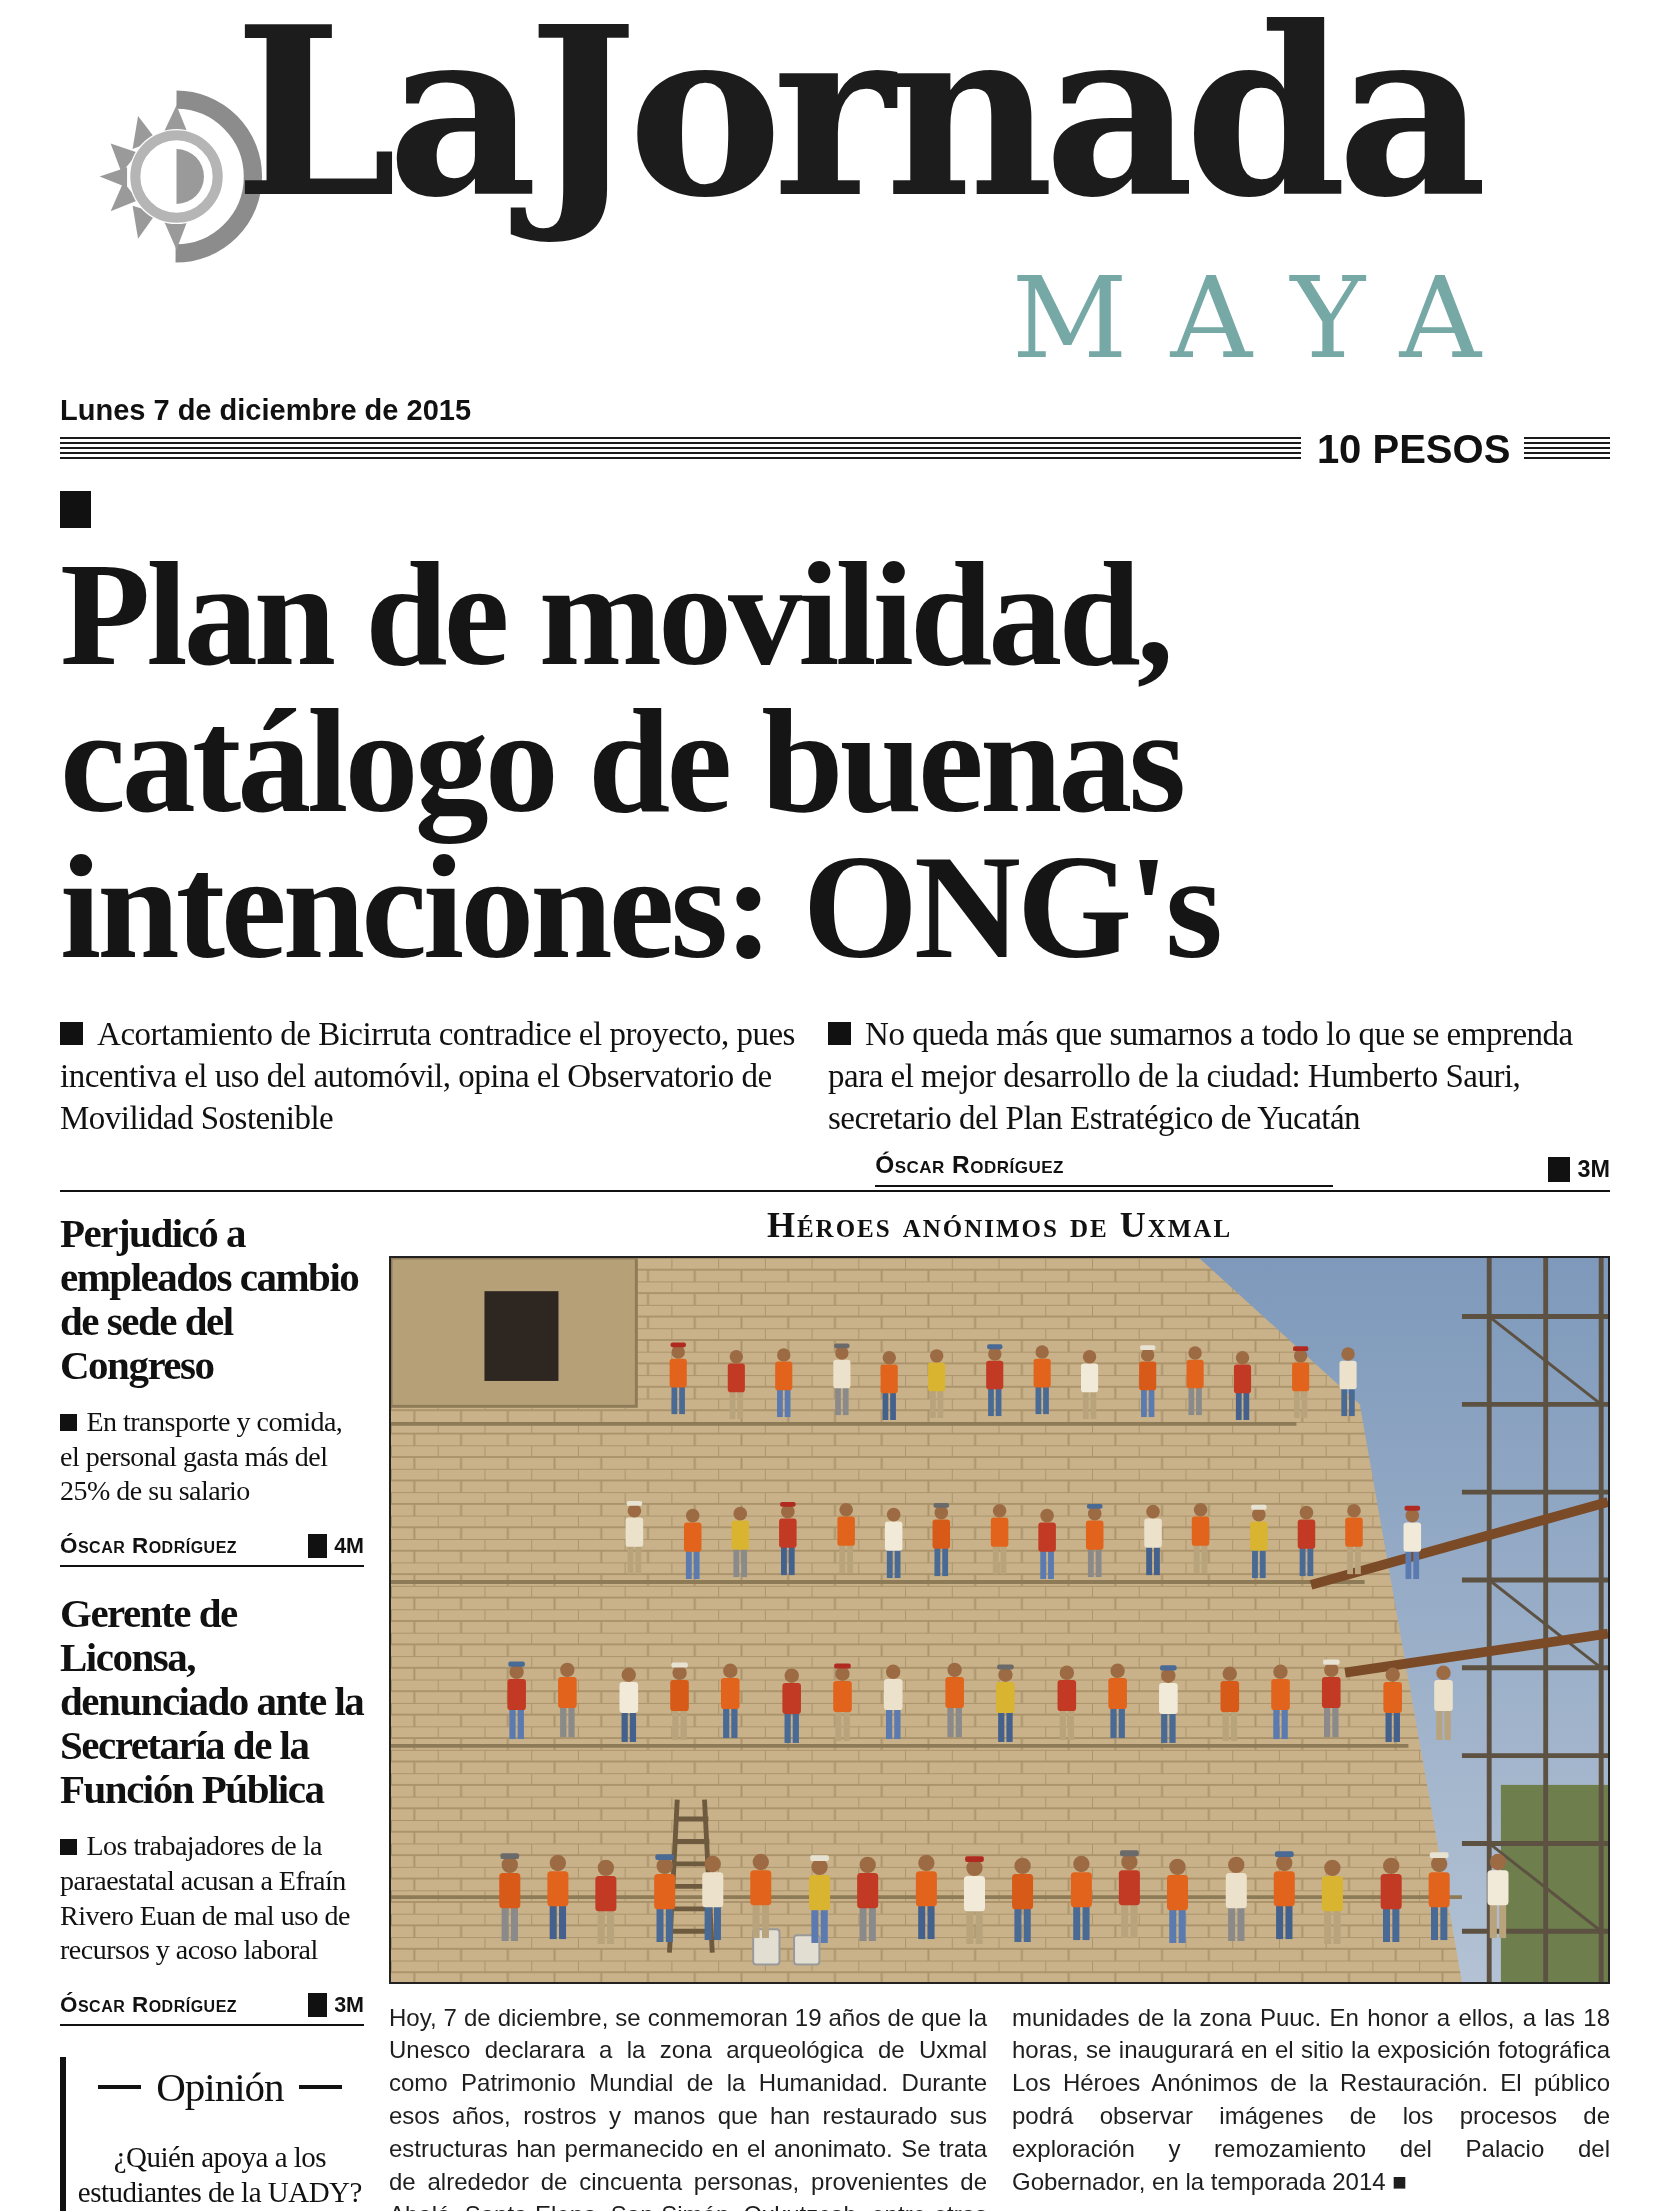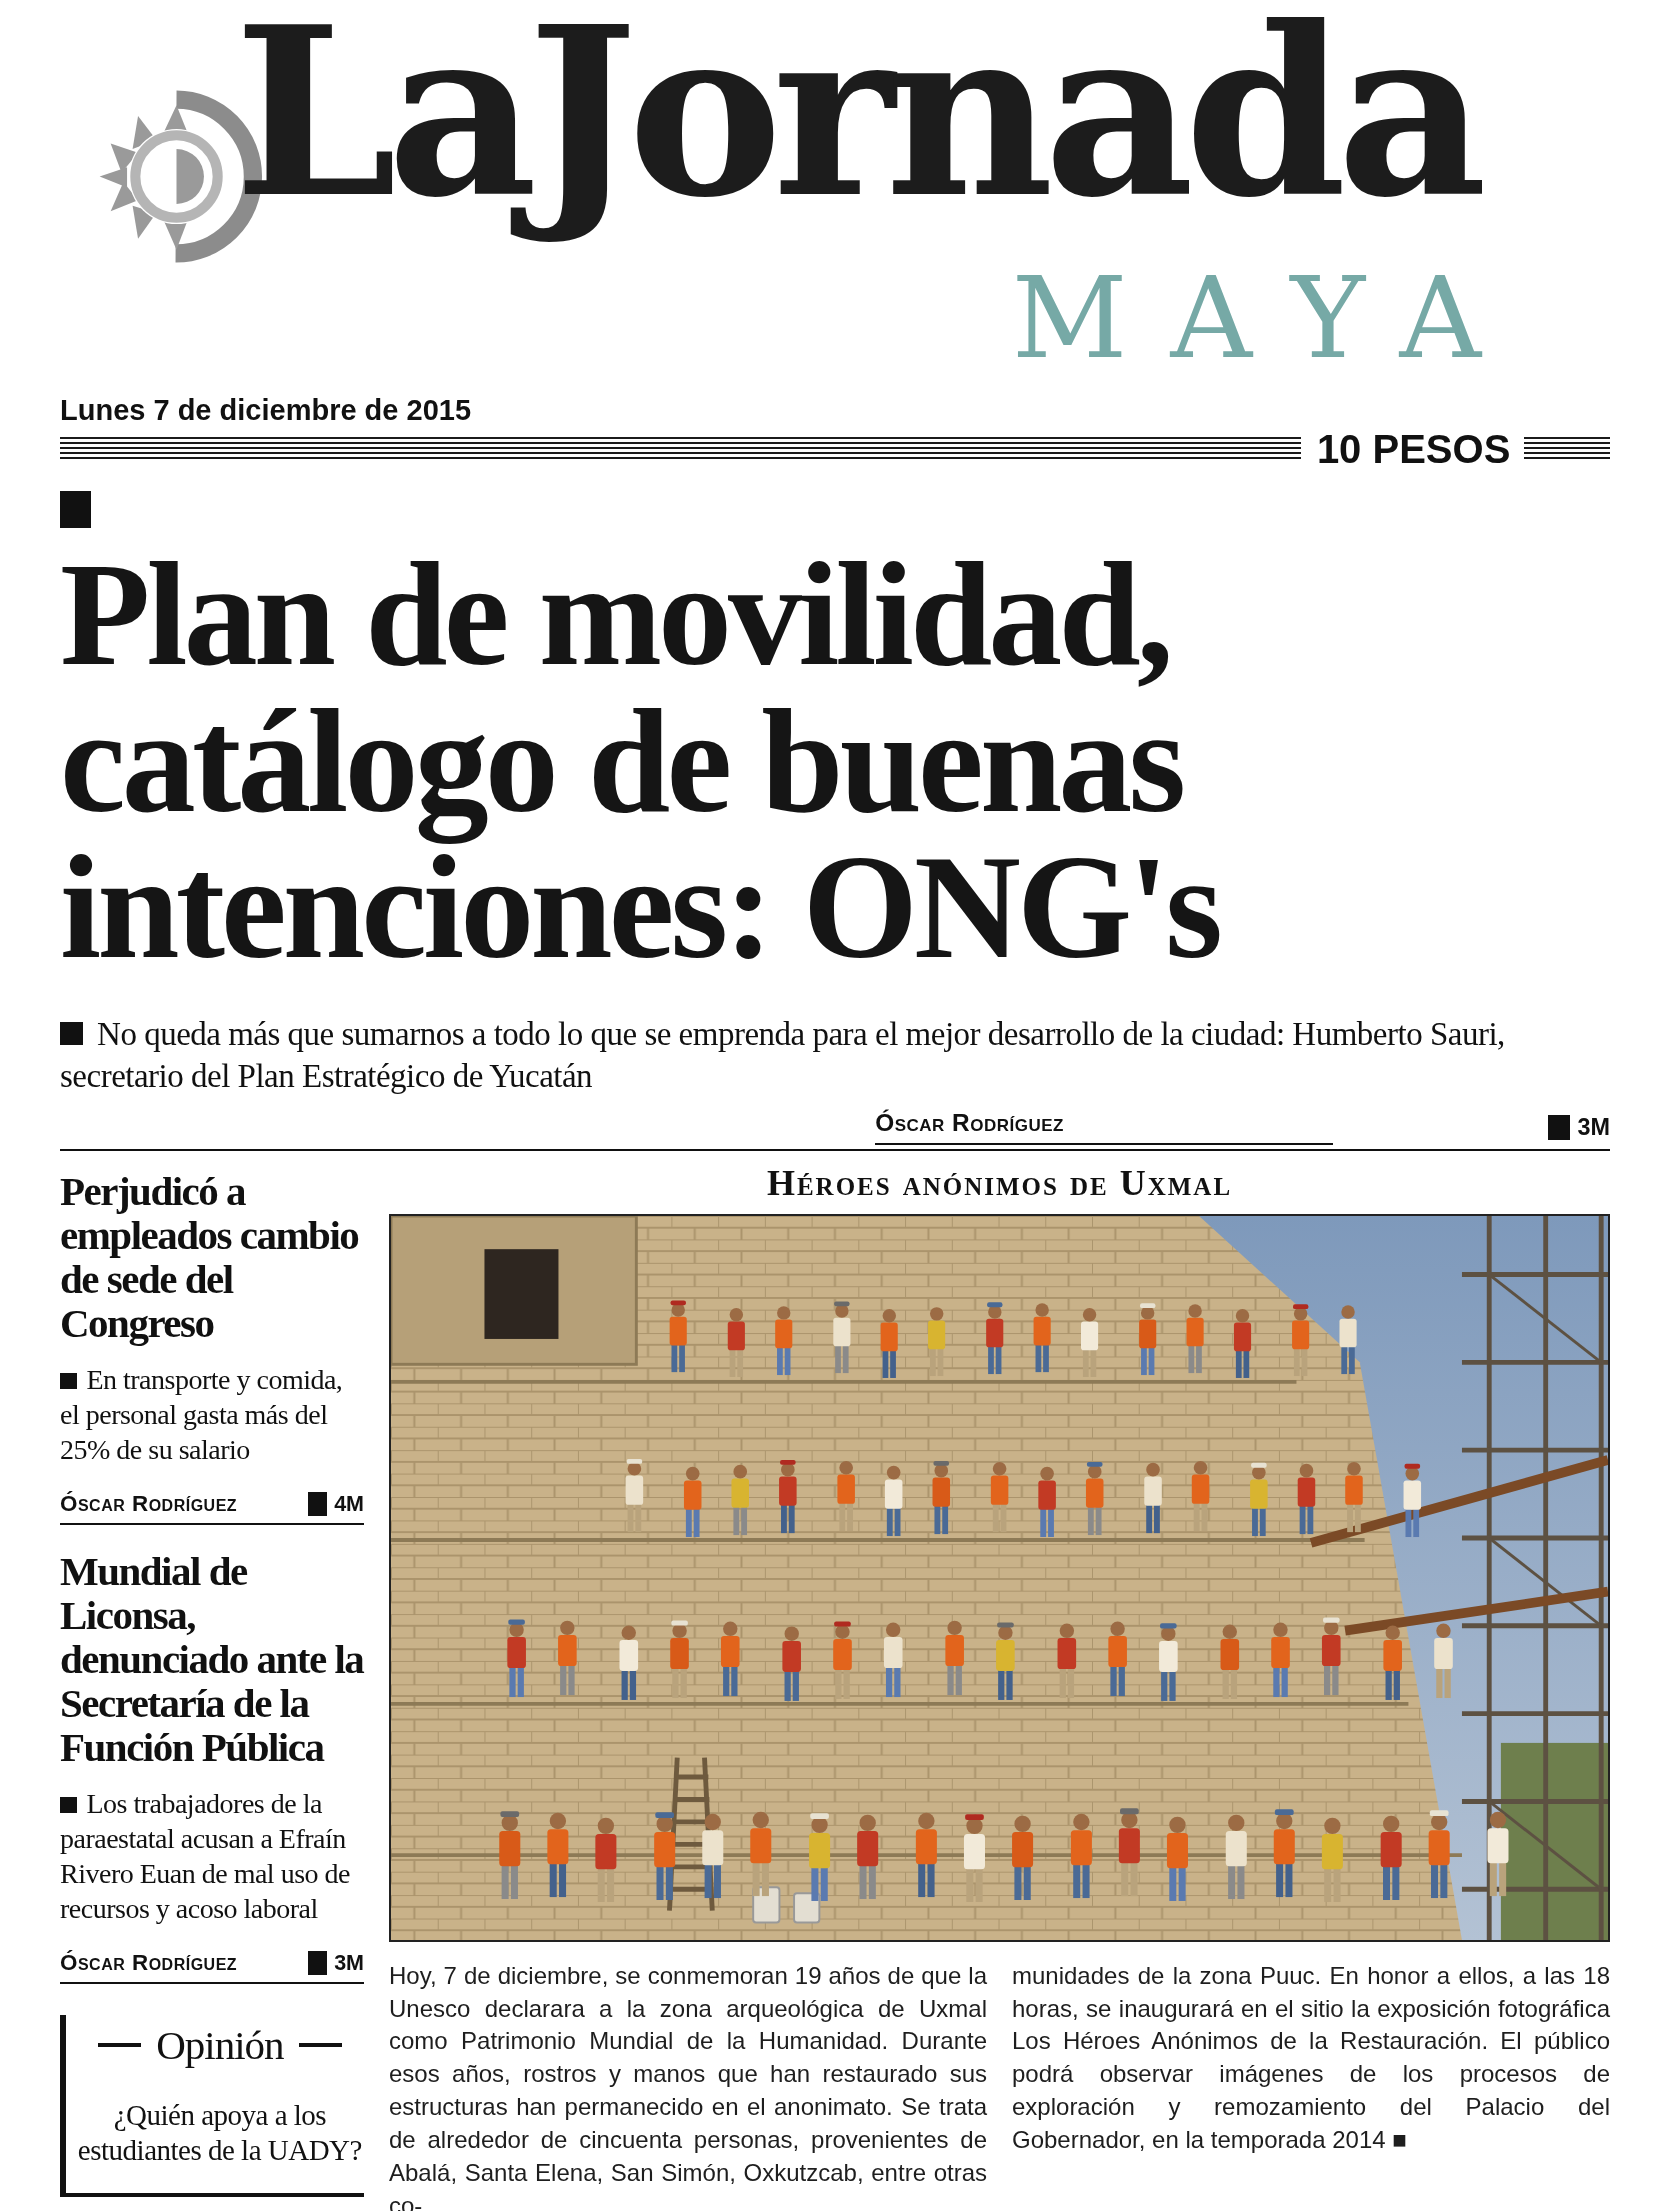--- a/index.html
+++ b/index.html
@@ -114,20 +114,21 @@
     <span class="sq k"></span>
   </div>
 
   <div class="headline">
     <div>Plan de movilidad,</div>
     <div>catálogo de buenas</div>
     <div>intenciones: ONG's</div>
   </div>
 
   <div class="deck">
+    <div class="deck-col deck-left"><span class="sq"></span><span>Acortamiento de Bicirruta contradice el proyecto, pues incentiva el uso del automóvil, opina el Observatorio de Movilidad Sostenible</span></div>
     <div class="deck-col deck-right"><span class="sq"></span><span>No queda más que sumarnos a todo lo que se emprenda para el mejor desarrollo de la ciudad: Humberto Sauri, secretario del Plan Estratégico de Yucatán</span></div>
   </div>
 
   <div class="lead-byline">
     <span class="by-name">Óscar Rodríguez</span>
     <span class="pref">
         <span class="sq"></span>
         <span>3M</span>
       </span>
   </div>
@@ -144,21 +145,21 @@
         <div class="story-by">
           <span class="by-name">Óscar Rodríguez</span>
           <span class="pref">
               <span class="sq"></span>
               <span>4M</span>
             </span>
         </div>
       </div>
 
       <div class="story2">
-        <div class="story-h">Mundial de Liconsa, denunciado ante la Secretaría de la Función Pública</div>
+        <div class="story-h">Gerente de Liconsa, denunciado ante la Secretaría de la Función Pública</div>
         <div class="story-d"><span class="sq"></span><span>Los trabajadores de la paraestatal acusan a Efraín Rivero Euan de mal uso de recursos y acoso laboral</span></div>
         <div class="story-by">
           <span class="by-name">Óscar Rodríguez</span>
           <span class="pref">
               <span class="sq"></span>
               <span>3M</span>
             </span>
         </div>
       </div>
 

